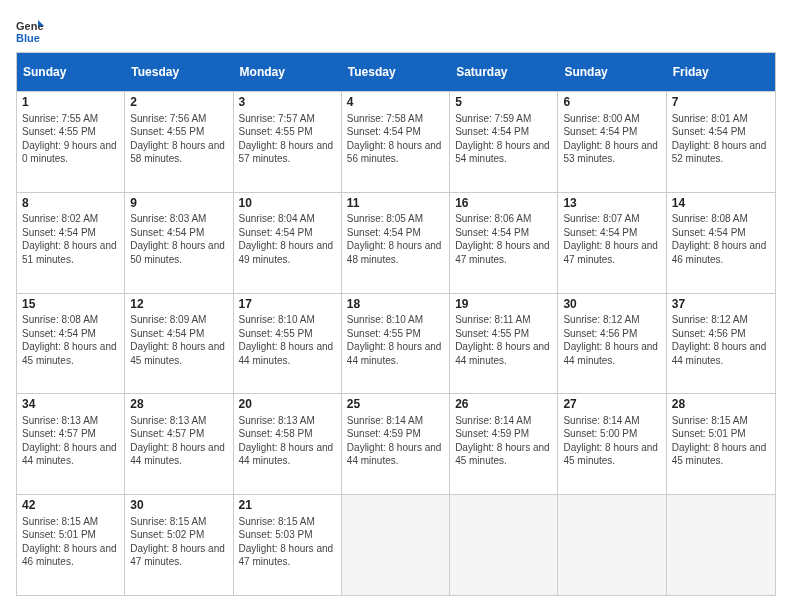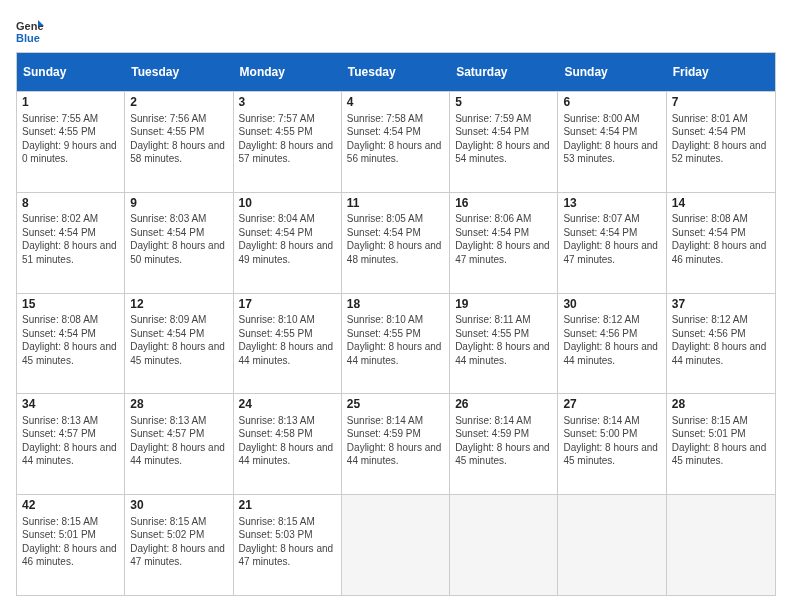--- a/index.html
+++ b/index.html
@@ -181,21 +181,21 @@
           <div class="cal-cell"><span class="cell-day">30</span>
         <span class="cell-info">Sunrise: 8:12 AM<br>Sunset: 4:56 PM<br>Daylight: 8 hours and 44 minutes.</span></div>
           <div class="cal-cell"><span class="cell-day">37</span>
         <span class="cell-info">Sunrise: 8:12 AM<br>Sunset: 4:56 PM<br>Daylight: 8 hours and 44 minutes.</span></div>
         </div>
         <div class="cal-row">
           <div class="cal-cell"><span class="cell-day">34</span>
         <span class="cell-info">Sunrise: 8:13 AM<br>Sunset: 4:57 PM<br>Daylight: 8 hours and 44 minutes.</span></div>
           <div class="cal-cell"><span class="cell-day">28</span>
         <span class="cell-info">Sunrise: 8:13 AM<br>Sunset: 4:57 PM<br>Daylight: 8 hours and 44 minutes.</span></div>
-          <div class="cal-cell"><span class="cell-day">24</span>
+          <div class="cal-cell"><span class="cell-day">20</span>
         <span class="cell-info">Sunrise: 8:13 AM<br>Sunset: 4:58 PM<br>Daylight: 8 hours and 44 minutes.</span></div>
           <div class="cal-cell"><span class="cell-day">25</span>
         <span class="cell-info">Sunrise: 8:14 AM<br>Sunset: 4:59 PM<br>Daylight: 8 hours and 44 minutes.</span></div>
           <div class="cal-cell"><span class="cell-day">26</span>
         <span class="cell-info">Sunrise: 8:14 AM<br>Sunset: 4:59 PM<br>Daylight: 8 hours and 45 minutes.</span></div>
           <div class="cal-cell"><span class="cell-day">27</span>
         <span class="cell-info">Sunrise: 8:14 AM<br>Sunset: 5:00 PM<br>Daylight: 8 hours and 45 minutes.</span></div>
           <div class="cal-cell"><span class="cell-day">28</span>
         <span class="cell-info">Sunrise: 8:15 AM<br>Sunset: 5:01 PM<br>Daylight: 8 hours and 45 minutes.</span></div>
         </div>

